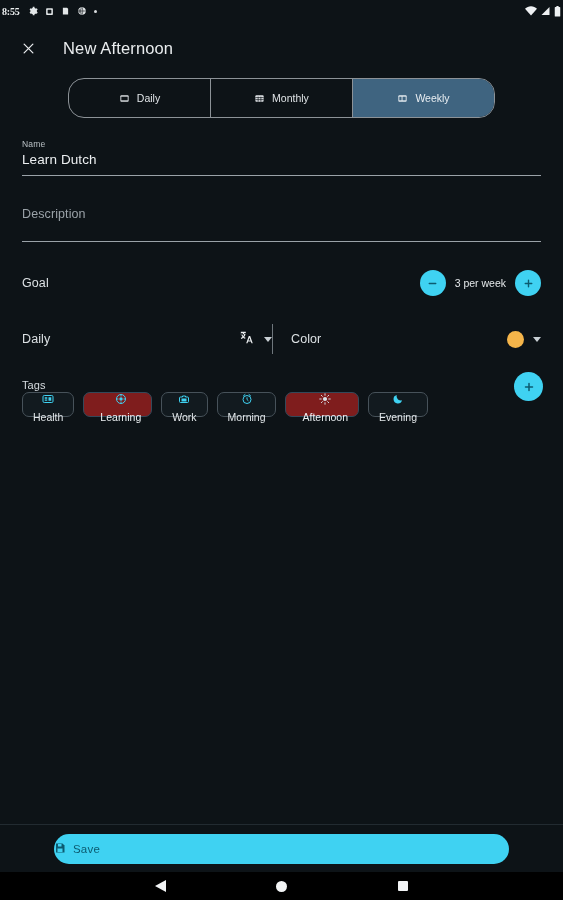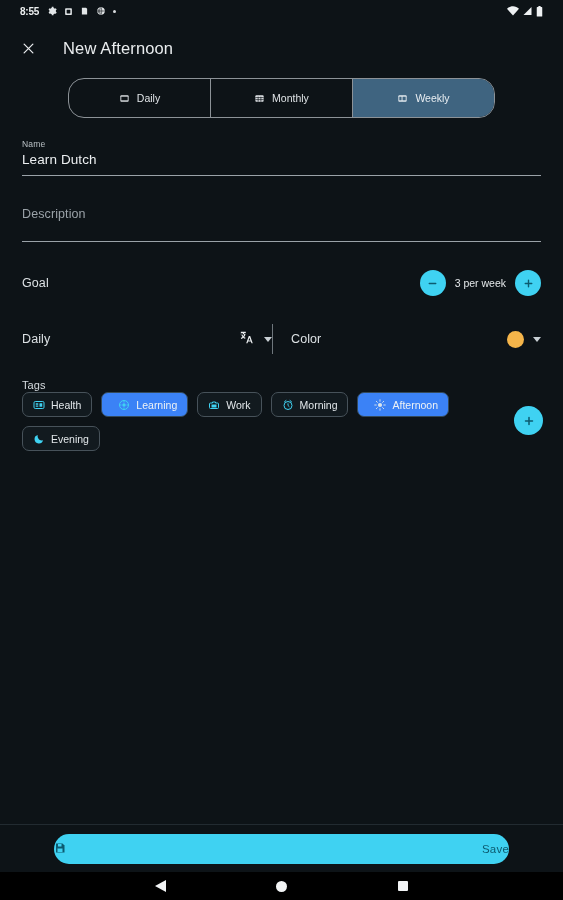--- a/index.html
+++ b/index.html
@@ -21,22 +21,23 @@
     flex-direction: column;
   }
 
   
   .statusbar {
     height: 22px;
     flex: 0 0 22px;
     background: #0d1317;
     display: flex;
     align-items: center;
-    padding: 0 20px;
+    padding: 0 2px;
     color: #e6e9ea;
+    font-family: Liberation Serif, serif;
   }
   .sb-time {
     font-size: 10px;
     font-weight: bold;
     letter-spacing: -0.2px;
     color: #eceff0;
     margin-right: 8px;
   }
   .sb-icons-left { display: flex; align-items: center; gap: 7px; }
   .sb-icons-right { display: flex; align-items: center; gap: 3px; margin-left: auto; }
@@ -227,23 +228,24 @@
     border: 1px solid #47525a;
     background: #121a1f;
     display: inline-flex;
     align-items: center;
     gap: 6px;
     padding: 0 10px;
     font-size: 10.5px;
     color: #e2e7ea;
     cursor: pointer;
     white-space: nowrap;
+    flex-direction: column;
   }
   .chip.selected {
-    background: #3b82f6;
+    background: #7f1d1d;
     border-color: #33495a;
     color: #eef2f5;
     padding-left: 16px;
   }
   .chip-ico { display: flex; align-items: center; }
   .fab {
     position: absolute;
     right: -2px;
     bottom: 16px;
     width: 29px; height: 29px;
@@ -262,21 +264,21 @@
     align-items: center;
     padding: 0 54px;
   }
   .save-btn {
     width: 100%;
     height: 30px;
     border-radius: 16px;
     background: #3fd2f2;
     display: flex;
     align-items: center;
-    justify-content: space-between;
+    justify-content: flex-start;
     gap: 7px;
     cursor: pointer;
   }
   .save-label {
     font-size: 11.5px;
     color: #0c5b70;
     letter-spacing: 0.2px;
   }
 
   

